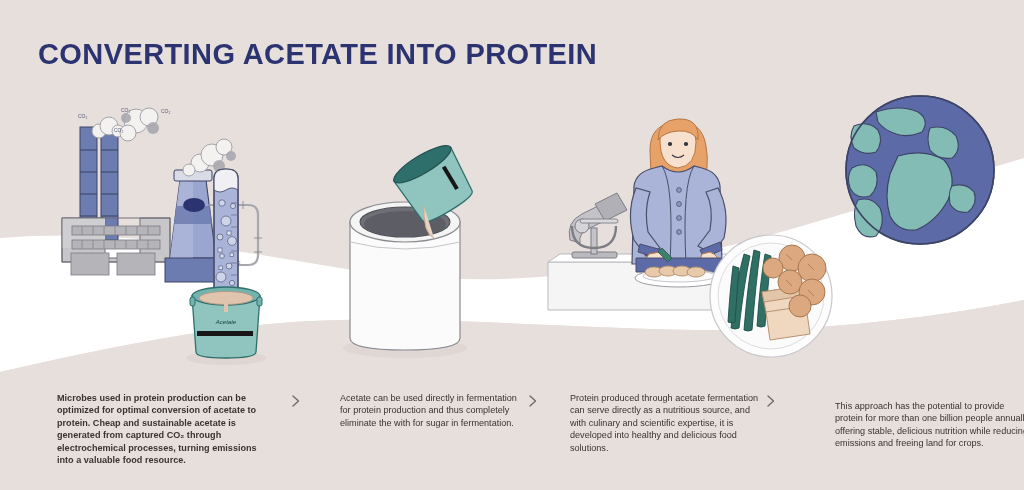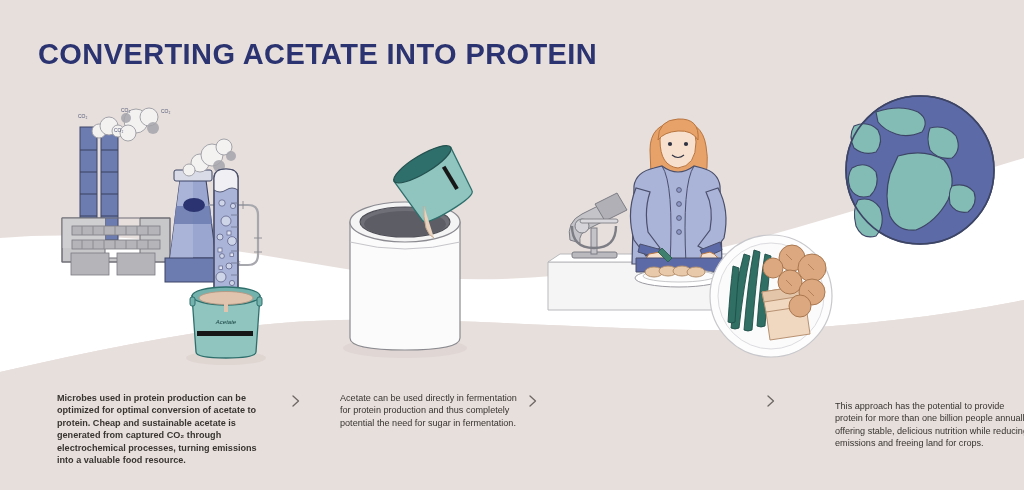--- a/index.html
+++ b/index.html
@@ -361,28 +361,31 @@
     <div class="caption cap-0">
       <p>Microbes used in protein production can be optimized for optimal conversion of acetate to protein. Cheap and sustainable acetate is generated from captured CO₂ through electrochemical processes, turning emissions into a valuable food resource.</p>
     </div>
     <div class="chev chev-0">
       <svg viewBox="0 0 14 16" xmlns="http://www.w3.org/2000/svg">
         <path d="M4,3 L9.5,8 L4,13" fill="none" stroke="#6d6763" stroke-width="1.3" stroke-linecap="round" stroke-linejoin="round"></path>
       </svg>
     </div>
 
     <div class="caption cap-1">
-      <p>Acetate can be used directly in fermentation for protein production and thus completely potential the need for sugar in fermentation.</p>
+      <p>Acetate can be used directly in fermentation for protein production and thus completely eliminate the with for sugar in fermentation.</p>
     </div>
     <div class="chev chev-1">
       <svg viewBox="0 0 14 16" xmlns="http://www.w3.org/2000/svg">
         <path d="M4,3 L9.5,8 L4,13" fill="none" stroke="#6d6763" stroke-width="1.3" stroke-linecap="round" stroke-linejoin="round"></path>
       </svg>
     </div>
 
+    <div class="caption cap-2">
+      <p>Protein produced through acetate fermentation can serve directly as a nutritious source, and with culinary and scientific expertise, it is developed into healthy and delicious food solutions.</p>
+    </div>
     <div class="chev chev-2">
       <svg viewBox="0 0 14 16" xmlns="http://www.w3.org/2000/svg">
         <path d="M4,3 L9.5,8 L4,13" fill="none" stroke="#6d6763" stroke-width="1.3" stroke-linecap="round" stroke-linejoin="round"></path>
       </svg>
     </div>
 
     <div class="caption cap-3">
       <p>This approach has the potential to provide protein for more than one billion people annually, offering stable, delicious nutrition while reducing emissions and freeing land for crops.</p>
     </div>
 

